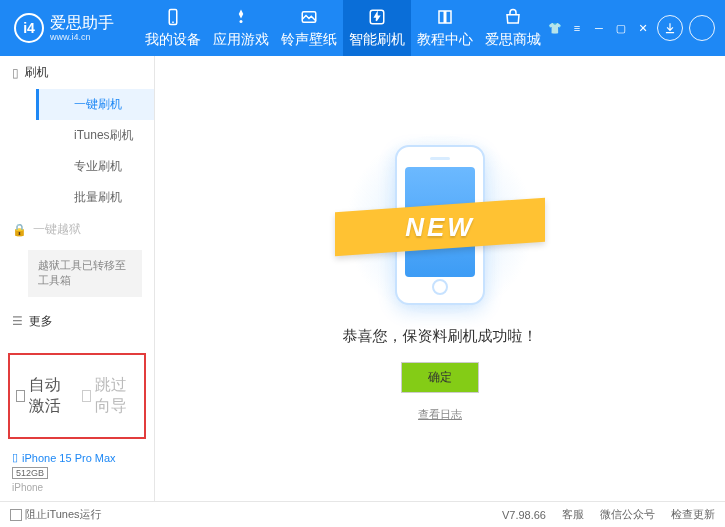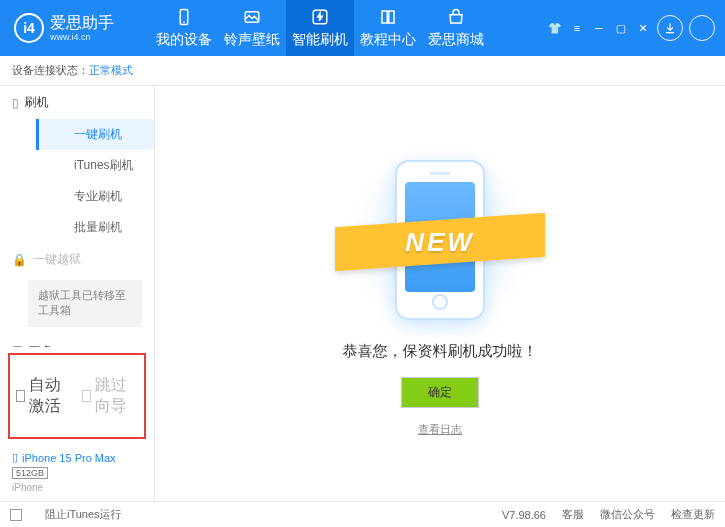--- a/index.html
+++ b/index.html
@@ -57,21 +57,21 @@
 .ribbon span { position: absolute; inset: 0; display: flex; align-items: center; justify-content: center; font-size: 26px; font-weight: 900; color: #fff; letter-spacing: 3px; font-style: italic; transform: skewY(4deg); text-shadow: 0 2px 2px rgba(0,0,0,0.15); }
 .halo { position: absolute; inset: 0; border-radius: 50%; background: radial-gradient(circle, rgba(120,190,255,0.12) 40%, transparent 70%); }
 
 .msg { font-size: 15px; color: #333; margin-bottom: 16px; }
 .okbtn { border: 1px solid #ccc; background: #84cc16; padding: 6px 26px; font-size: 12px; cursor: pointer; color: #333; }
 .loglink { margin-top: 14px; font-size: 11px; color: #888; text-decoration: underline; cursor: pointer; }
 
 .left-col { display: flex; flex-direction: column; width: 100%; }
 
 .footer { height: 26px; border-top: 1px solid #e6e6e6; display: flex; align-items: center; font-size: 11px; color: #666; padding: 0 10px; }
-.footer .fcb { display: flex; align-items: center; gap: 23px; }
+.footer .fcb { display: flex; align-items: center; gap: 3px; }
 .footer .spacer { flex: 1; }
 .footer .flink { margin-left: 16px; cursor: pointer; }
 </style>
 </head>
 <body>
 
 <div class="titlebar">
   <div class="logo-area">
     <div class="logo-circle">i4</div>
     <div>
@@ -81,20 +81,29 @@
   </div>
   <div class="nav">
     <div class="nav-item">
       <span class="nav-icon">
           <svg width="18" height="18" viewBox="0 0 24 24" fill="none" stroke="#fff" stroke-width="2">
             <rect x="7" y="2" width="10" height="20" rx="2"></rect>
             <line x1="11" y1="19" x2="13" y2="19"></line>
           </svg>
         </span>
       <span>我的设备</span>
+    </div>
+    <div class="nav-item">
+      <span class="nav-icon">
+          <svg width="18" height="18" viewBox="0 0 24 24" fill="#fff">
+            <path d="M12 2l3 6-3 6-3-6z"></path>
+            <circle cx="12" cy="18" r="2"></circle>
+          </svg>
+        </span>
+      <span>应用游戏</span>
     </div>
     <div class="nav-item">
       <span class="nav-icon">
           <svg width="18" height="18" viewBox="0 0 24 24" fill="none" stroke="#fff" stroke-width="2">
             <rect x="3" y="5" width="18" height="14" rx="2"></rect>
             <path d="M3 15l5-5 4 4 3-3 6 6"></path>
           </svg>
         </span>
       <span>铃声壁纸</span>
     </div>
@@ -135,24 +144,20 @@
         <svg width="14" height="14" viewBox="0 0 24 24" fill="none" stroke="#fff" stroke-width="2">
           <path d="M12 4v12M7 11l5 5 5-5M5 20h14"></path>
         </svg>
       </div>
     <div class="round-btn"></div>
   </div>
 </div>
 
 <div class="body-area">
   <div class="left-col">
-    <div class="statusbar-row">
-      <span>设备连接状态：</span>
-      <span class="val">正常模式</span>
-    </div>
     <div class="content-row">
       <div class="sidebar">
         <div class="side-scroll">
           <div class="side-header">
             <span class="hicon">▯</span>
             <span>刷机</span>
           </div>
           <div class="side-item active">一键刷机</div>
           <div class="side-item">iTunes刷机</div>
           <div class="side-item">专业刷机</div>

